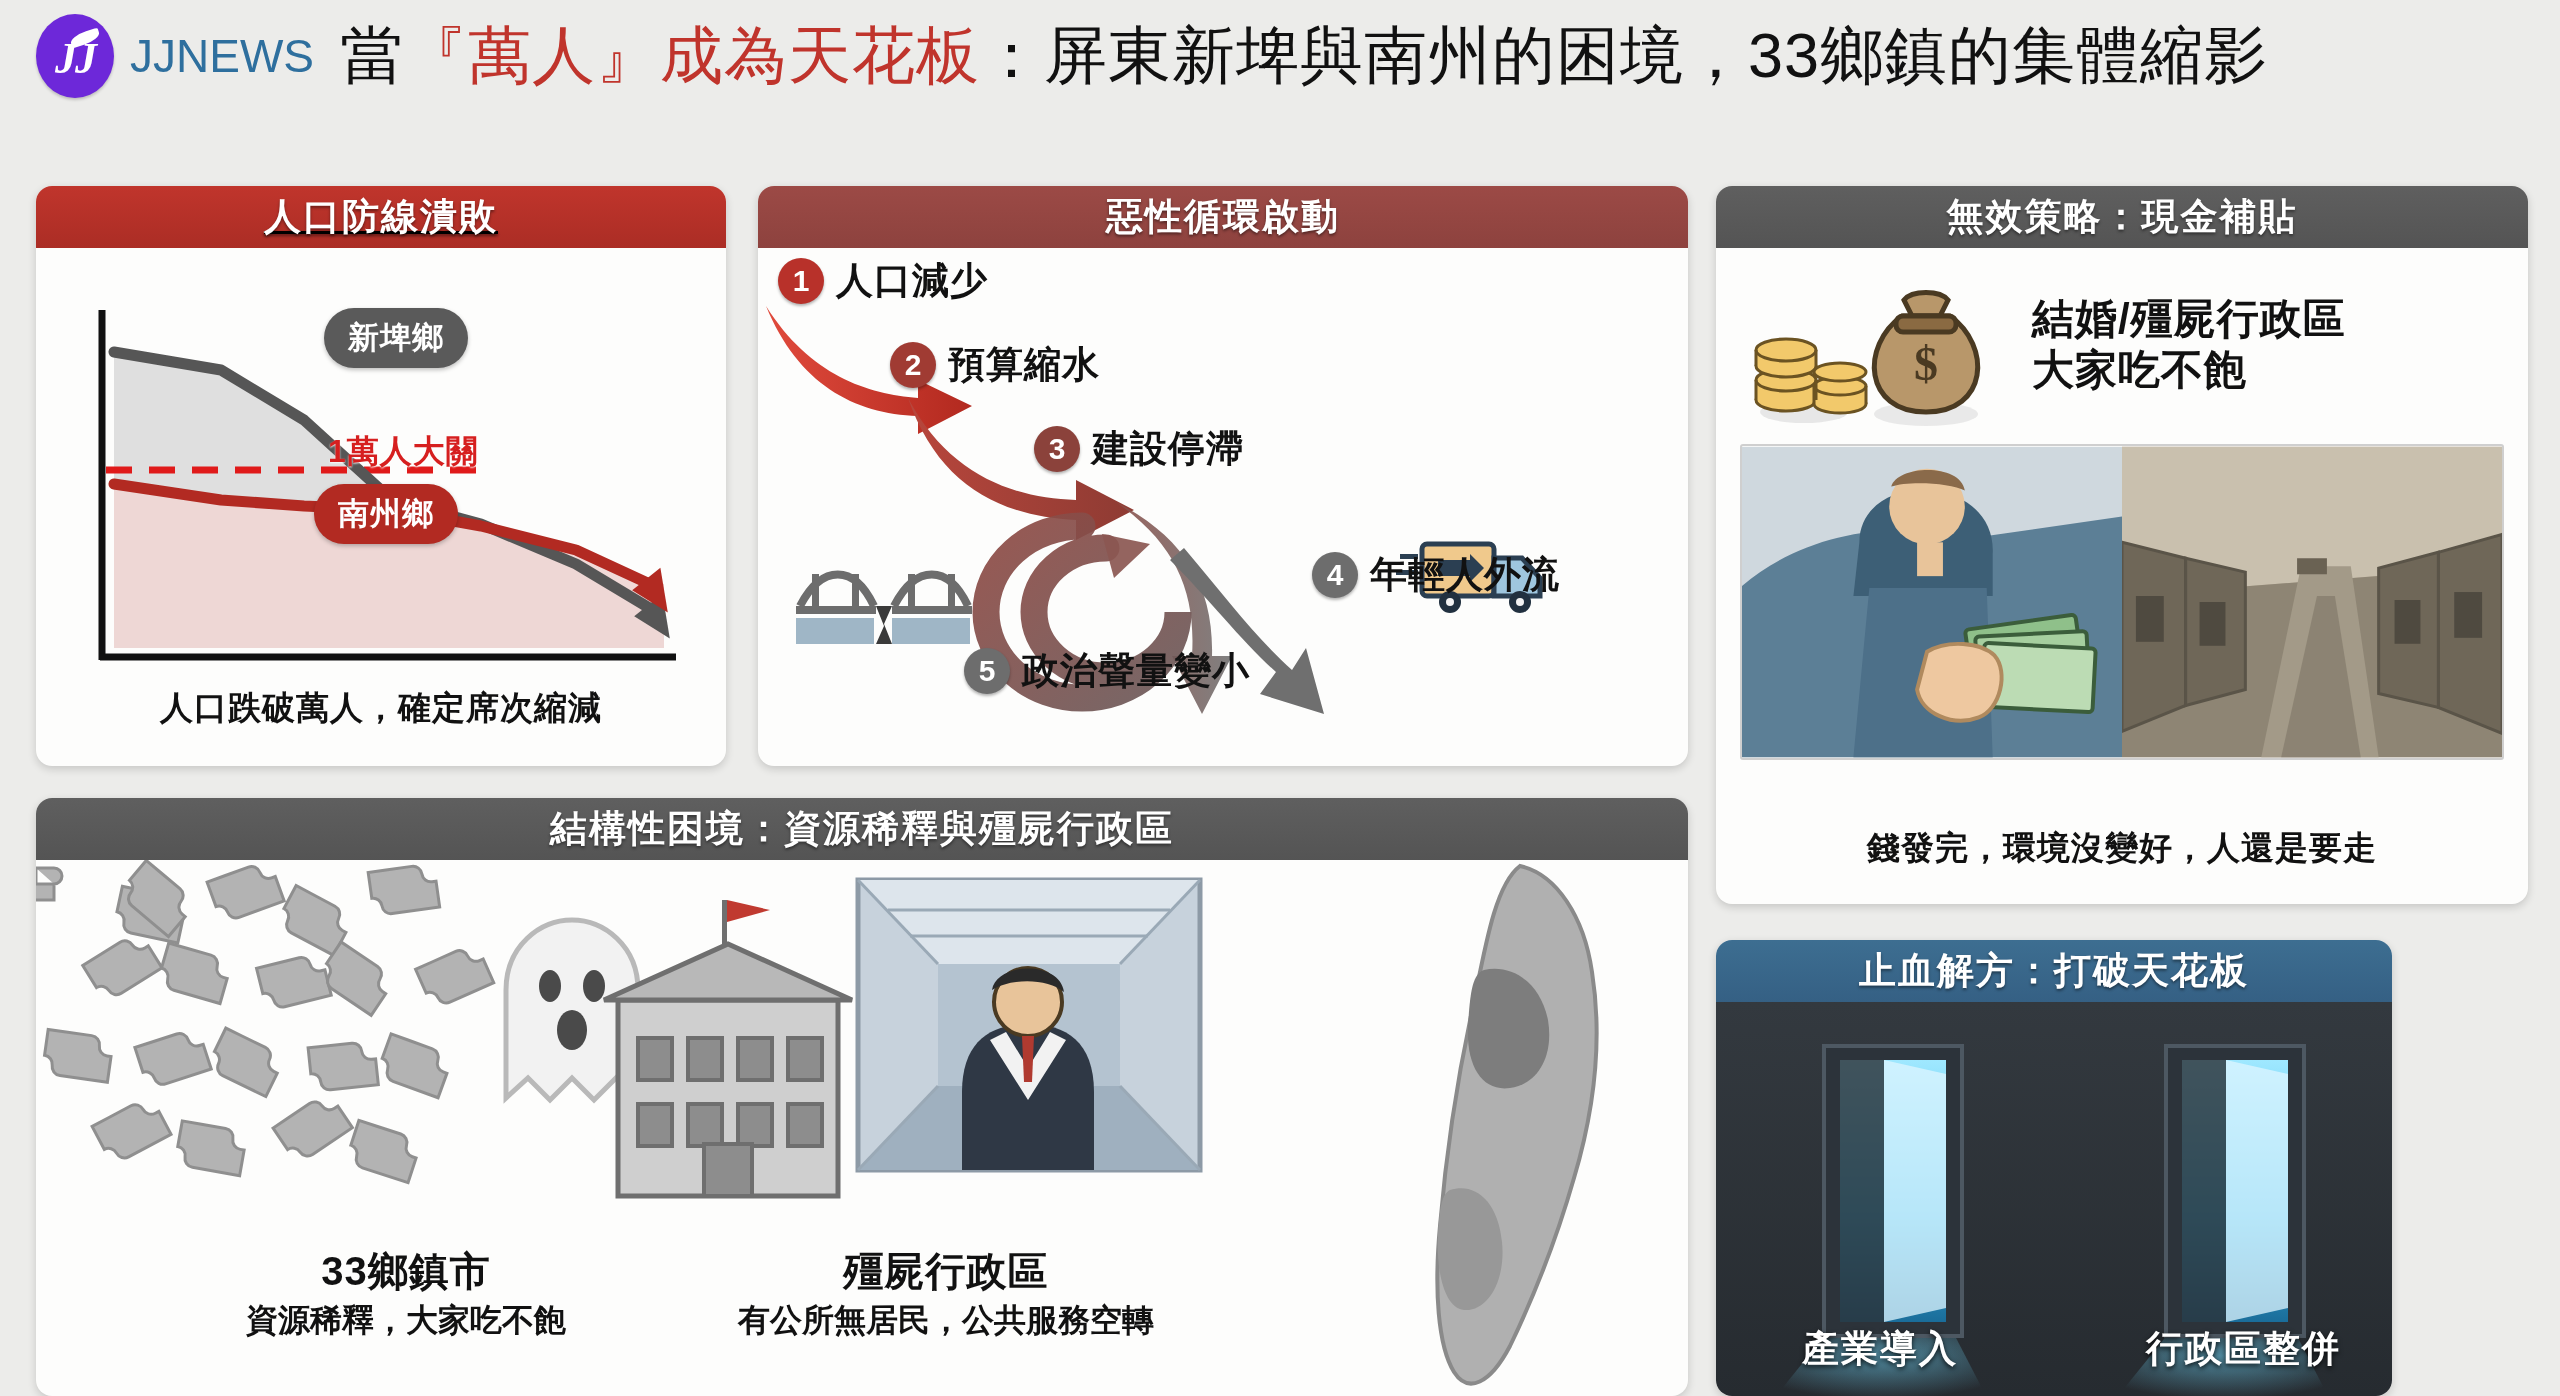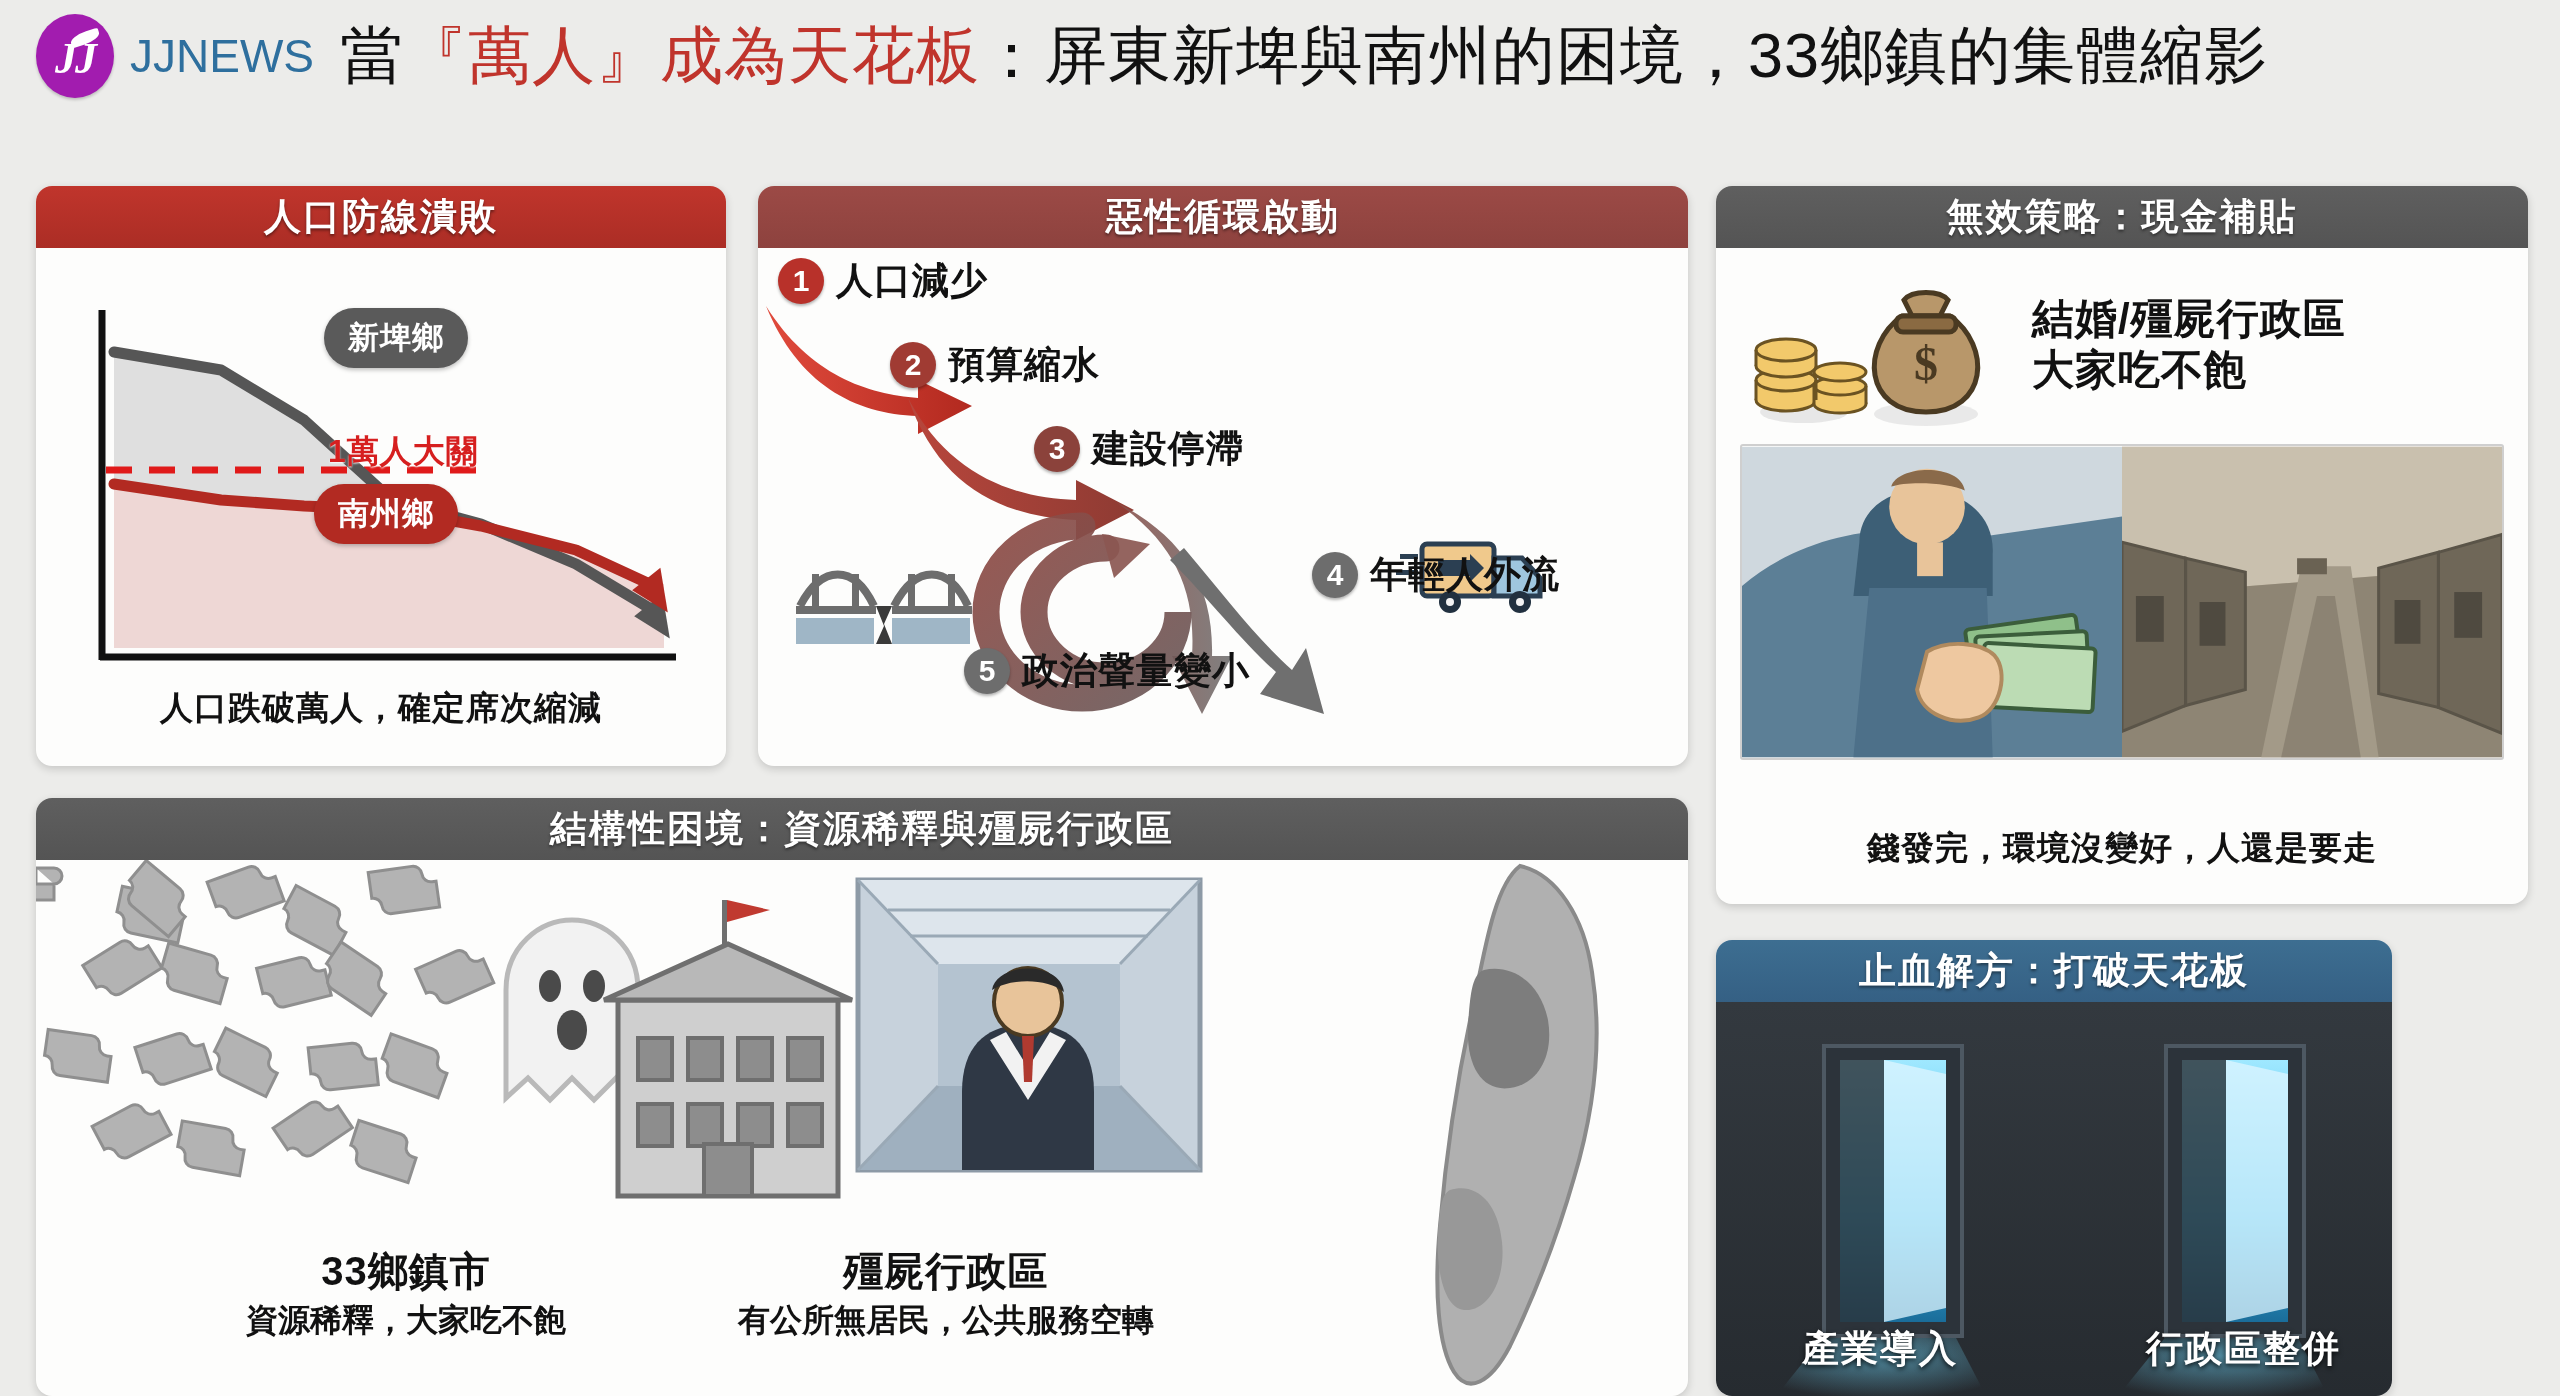--- a/index.html
+++ b/index.html
@@ -11,21 +11,21 @@
   }
   body { position: relative; }
 
   
   #header {
     position: absolute; left: 0; top: 0; width: 2560px; height: 112px;
     display: flex; align-items: center; padding-left: 36px;
   }
   #logo-mark {
     width: 78px; height: 84px; border-radius: 50%;
-    background: #a21caf; position: relative; flex: 0 0 auto;
+    background: #6d28d9; position: relative; flex: 0 0 auto;
     box-shadow: 0 2px 3px rgba(0,0,0,.2);
   }
   #logo-mark .jj {
     position: absolute; left: 0; right: 0; top: 50%;
     transform: translateY(-46%);
     text-align: center; color: #fff; font-style: italic;
     font-weight: 700; font-size: 44px; letter-spacing: -2px;
     font-family: "Liberation Serif", serif;
   }
   #logo-mark .swoosh {
@@ -60,21 +60,21 @@
   .head-maroon{ background: linear-gradient(180deg,#9c4a46 0%,#8d423e 100%); }
   .head-gray  { background: linear-gradient(180deg,#5f5f5f 0%,#545454 100%); }
   .head-blue  { background: linear-gradient(180deg,#3d6e91 0%,#356084 100%); }
 
   .card-caption {
     text-align: center; font-size: 33px; font-weight: 700; color: #111;
     letter-spacing: 1px;
   }
 
   
-  #card-pop { left: 36px; top: 186px; width: 690px; height: 580px; }
+  #card-pop { left: 36px; top: 186px; width: 690px; height: 580px; text-decoration: underline; }
   #pop-chart { position: relative; width: 690px; height: 430px; }
   #pop-chart svg { position: absolute; left: 0; top: 0; }
   .badge {
     position: absolute; padding: 9px 24px; border-radius: 34px;
     color: #fff; font-size: 31px; font-weight: 700; white-space: nowrap;
     box-shadow: 0 2px 4px rgba(0,0,0,.25); letter-spacing: 1px;
   }
   .badge-gray { background: #5a5a5a; }
   .badge-red  { background: #b22a22; }
   #label-threshold {

